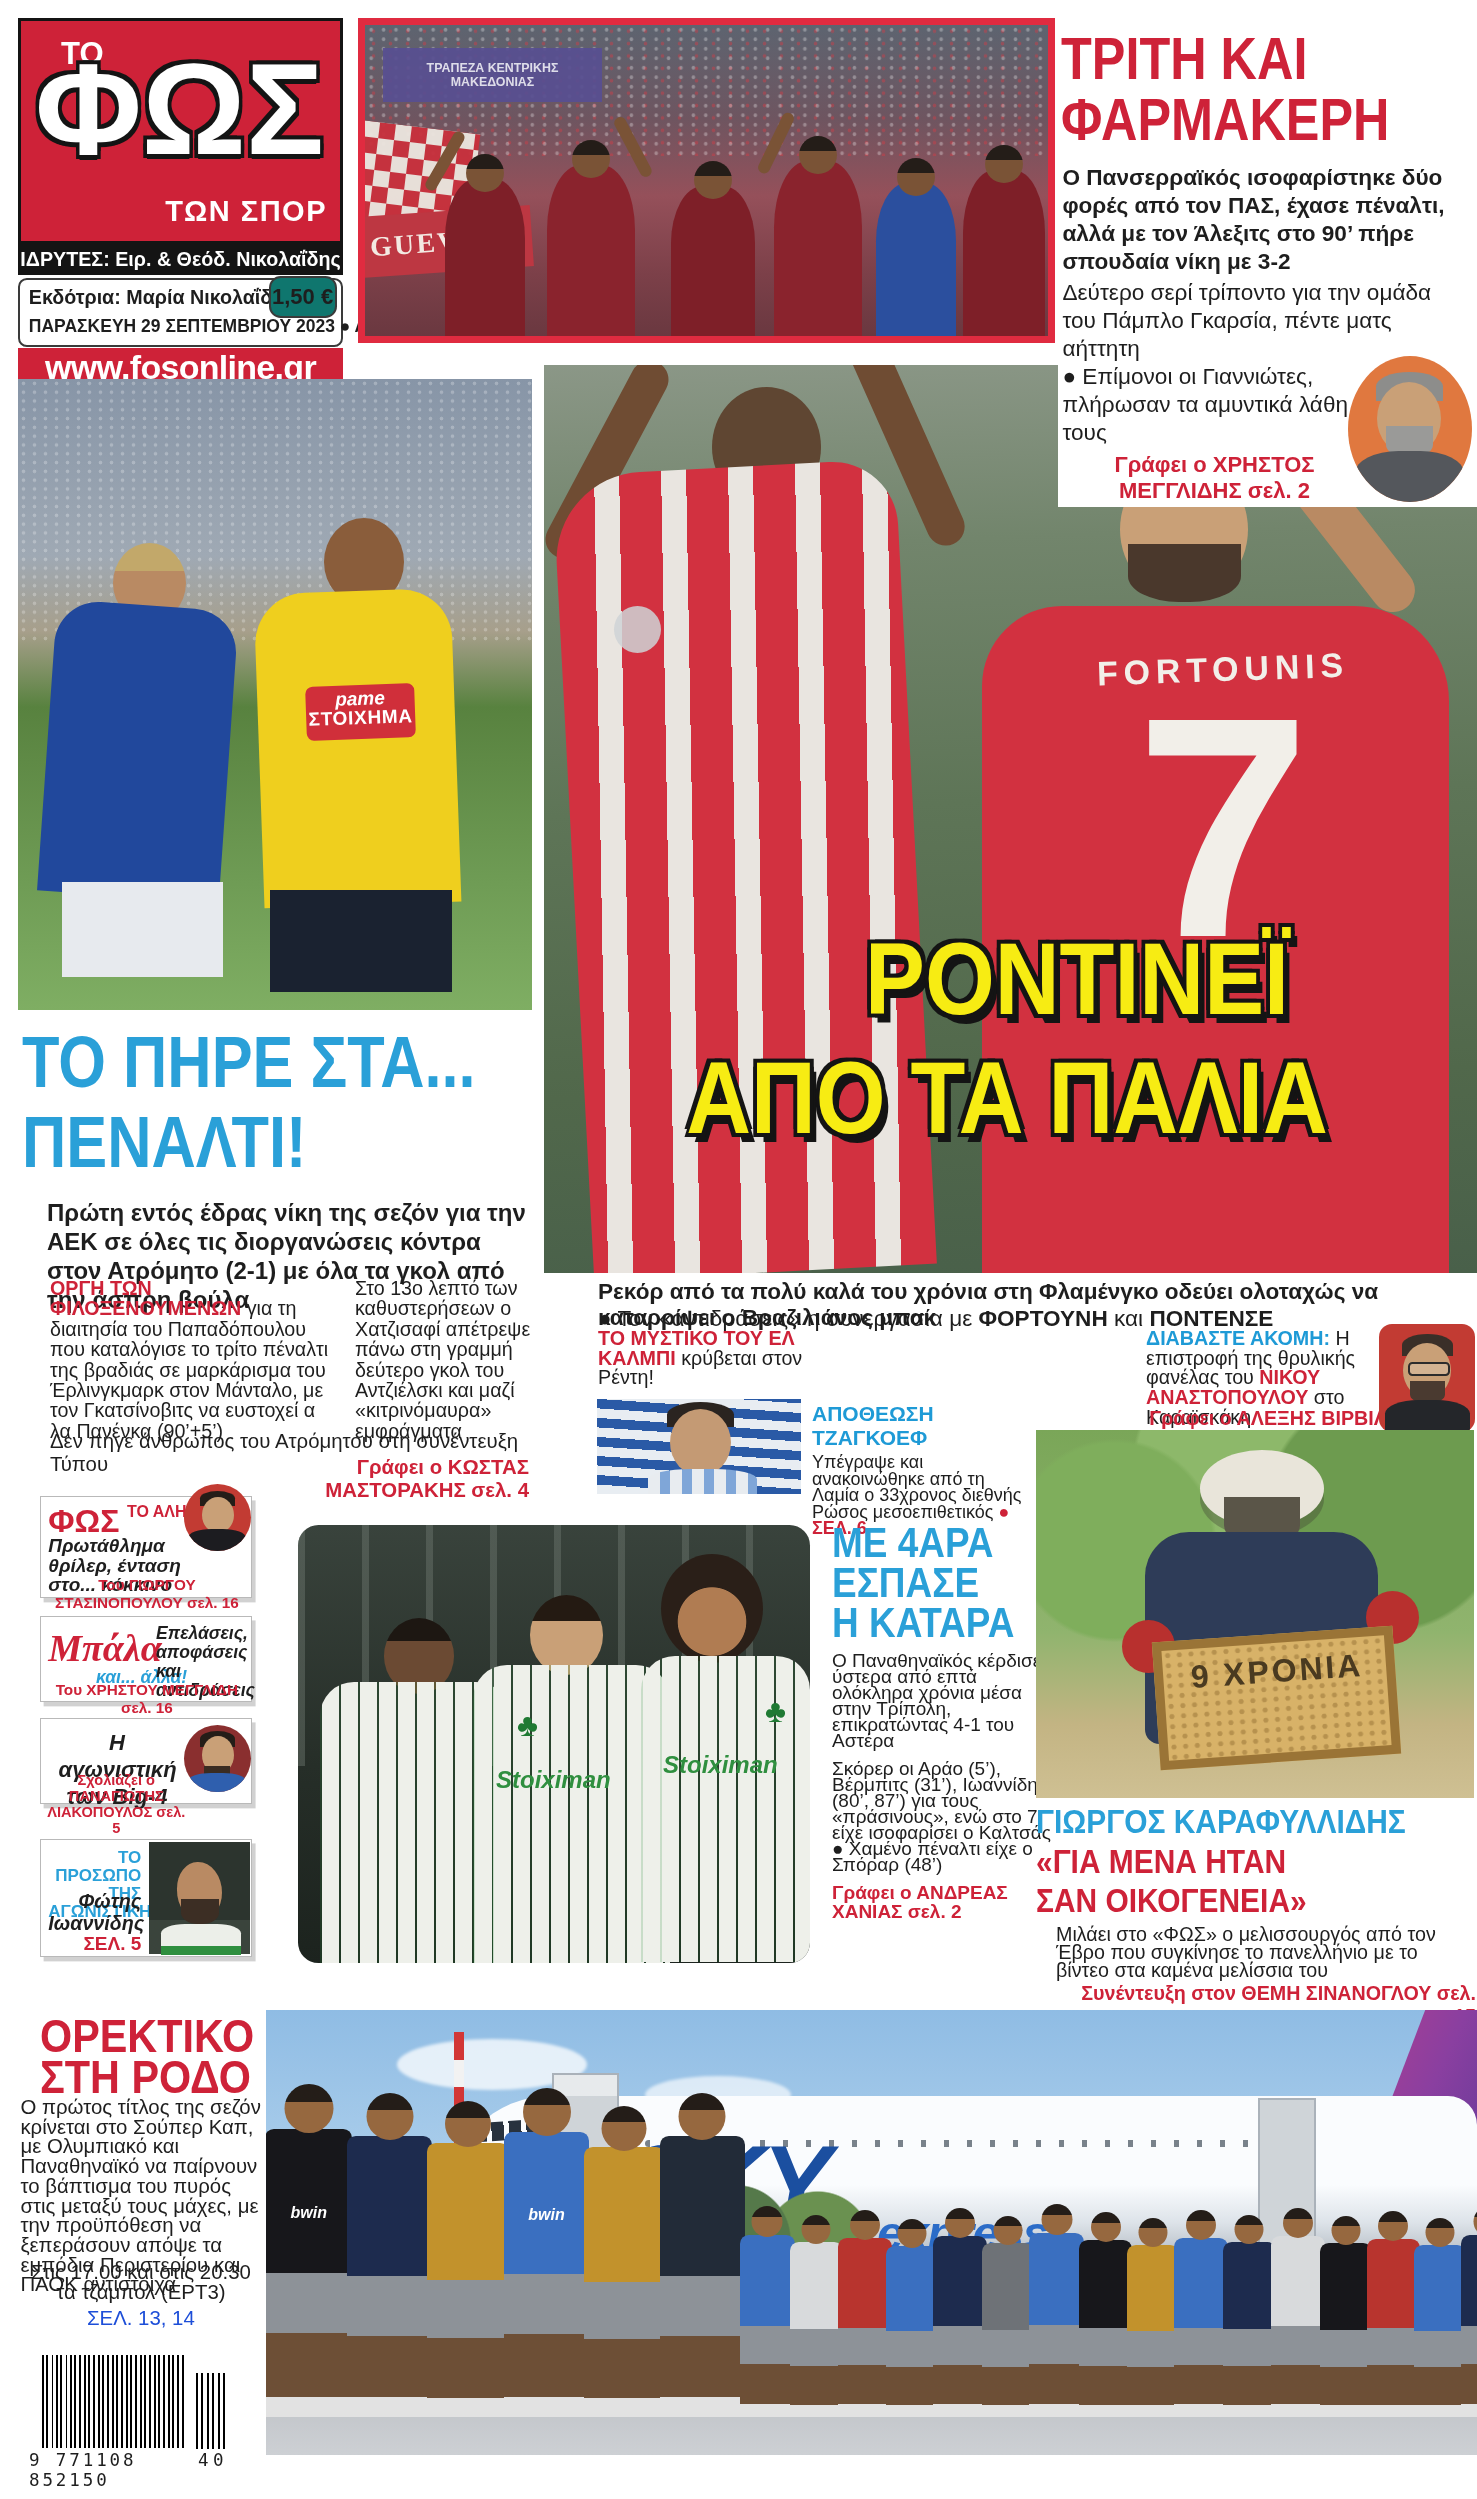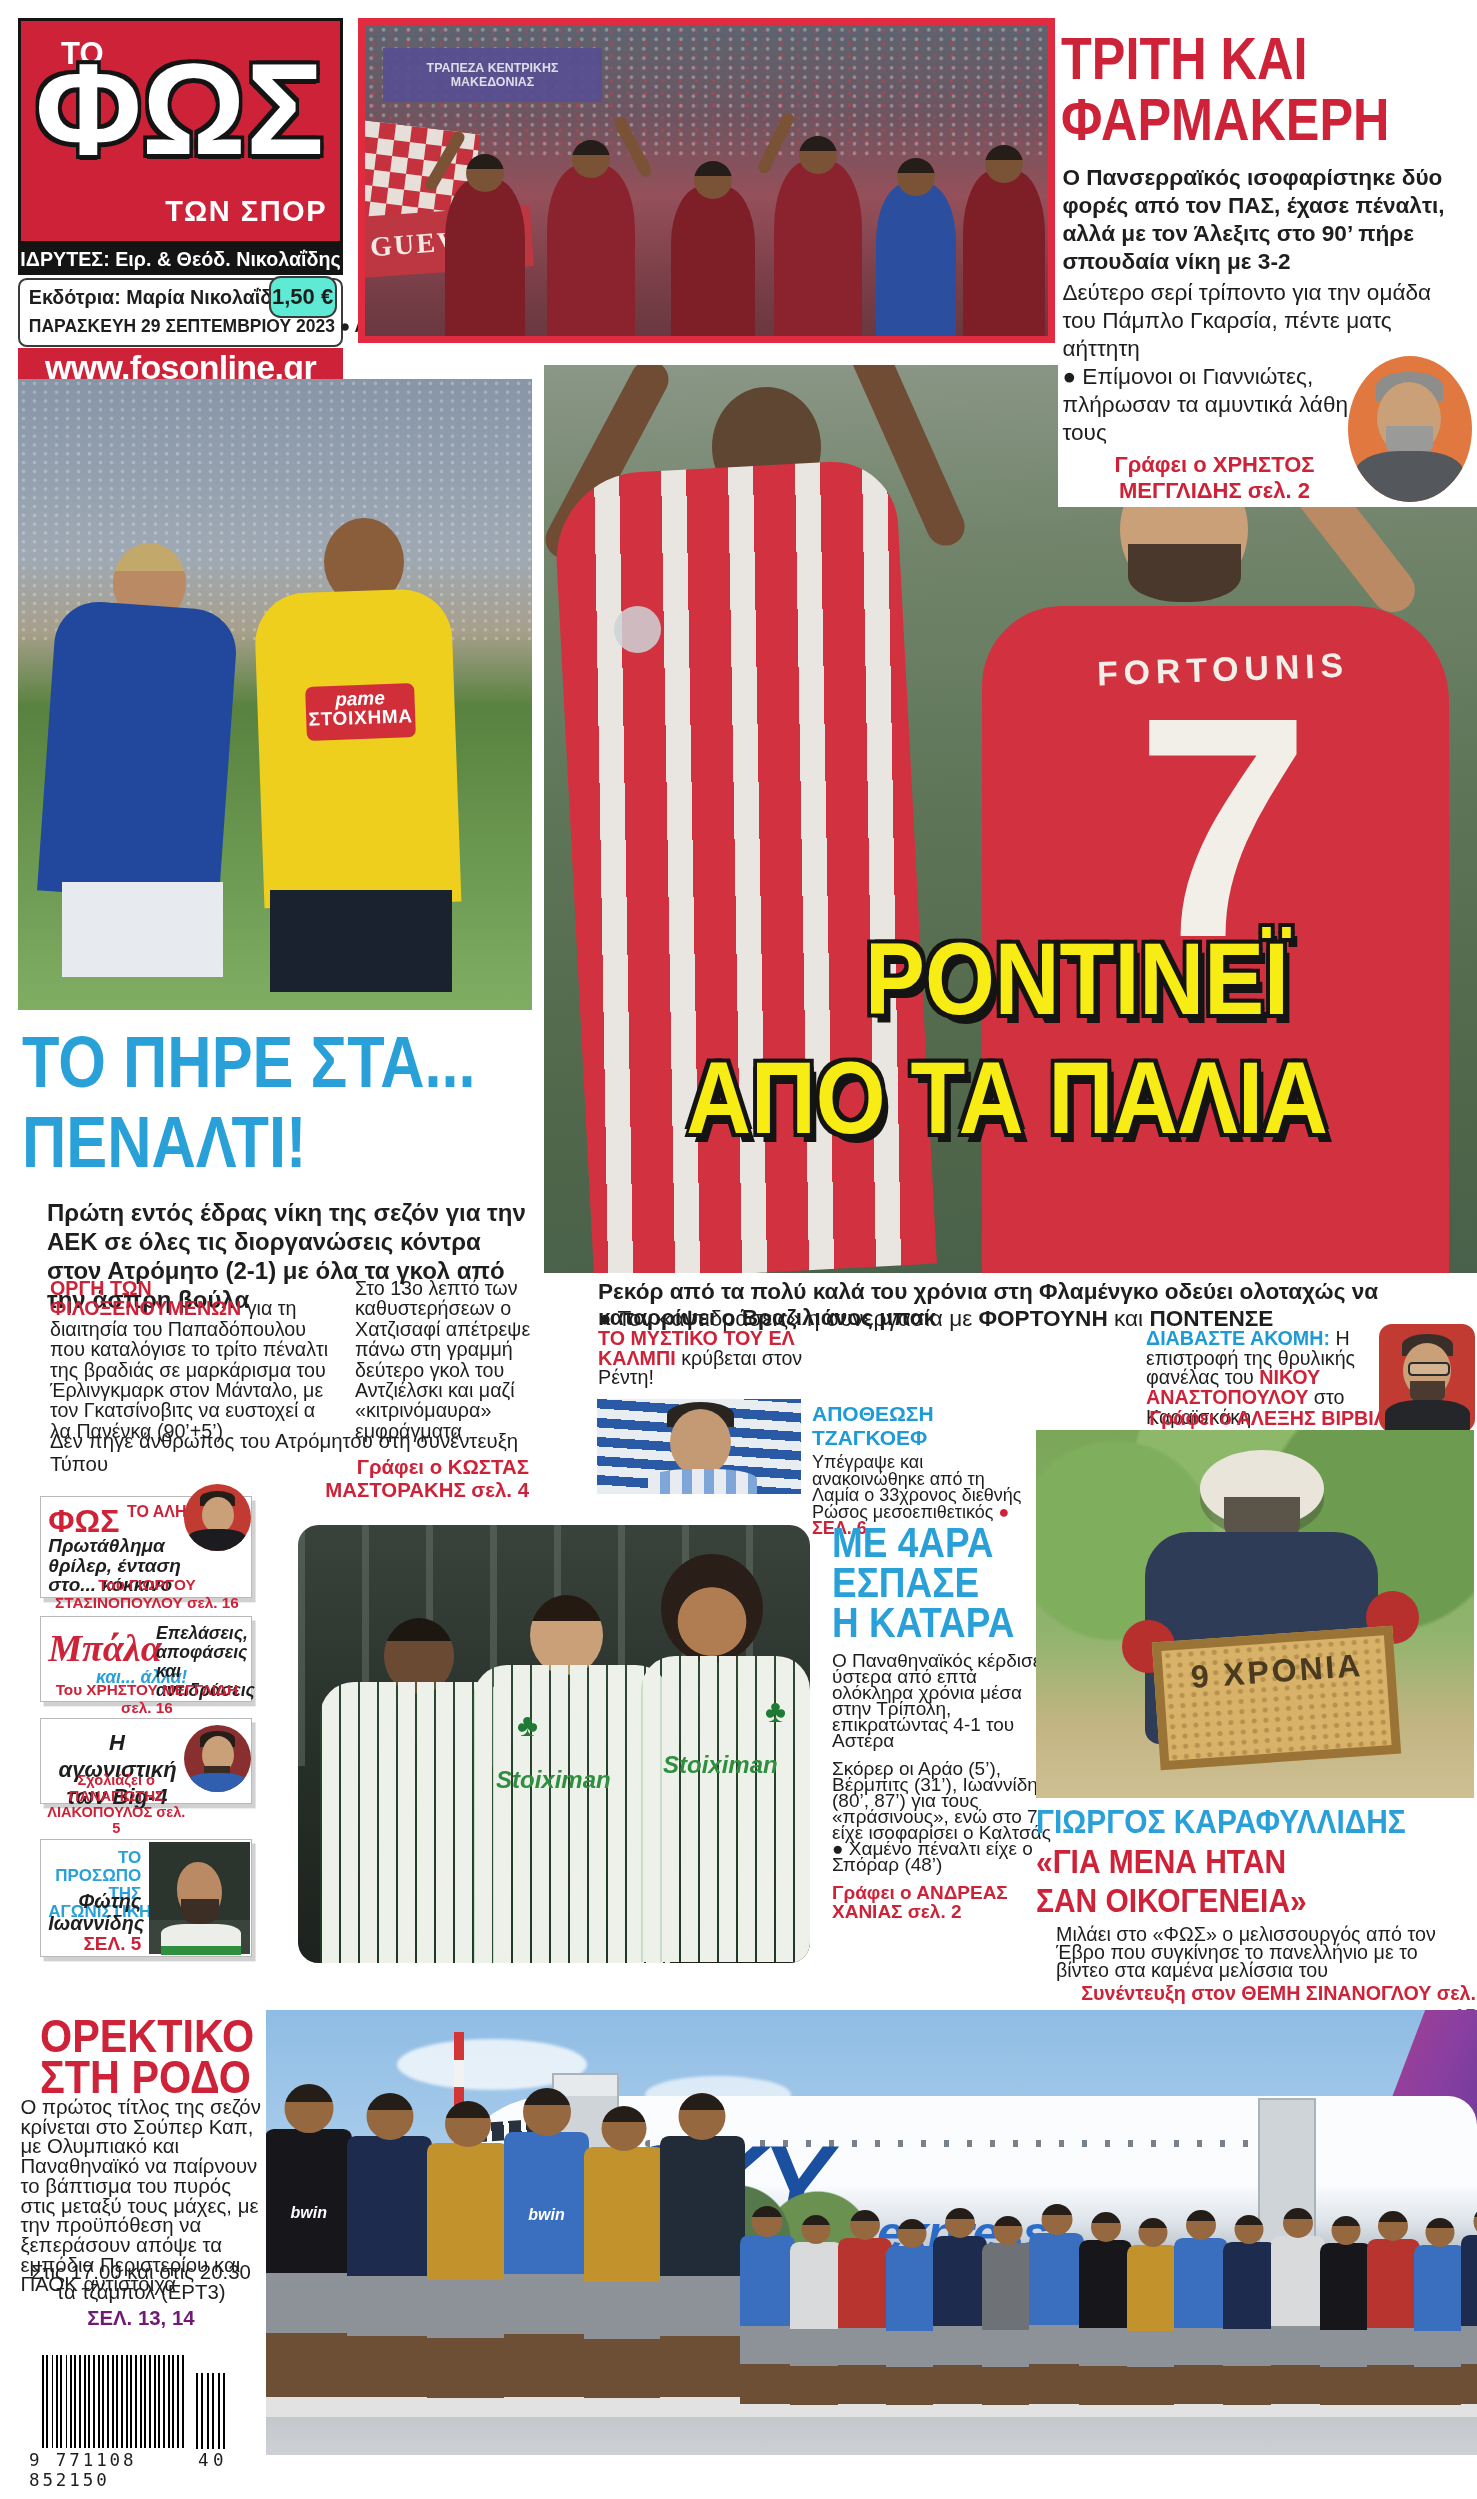--- a/index.html
+++ b/index.html
@@ -17,21 +17,21 @@
   #logo{left:0;top:0;width:325px;height:226px;background:#ce2238;border:3.6px solid #141414;box-sizing:border-box;}
   #logo-to{left:40px;top:14.6px;font-size:31px;font-weight:900;color:#fff;}
   #logo-fos{left:0;top:13px;width:317px;text-align:center;font-size:130px;font-weight:900;color:#fff;
             text-shadow:-3.6px -3.6px 0 #141414,3.6px -3.6px 0 #141414,-3.6px 3.6px 0 #141414,3.6px 3.6px 0 #141414,0 5.1px 0 #141414;}
   #logo-tonspor{right:13px;top:174px;font-size:29px;font-weight:900;color:#fff;letter-spacing:1.5px;}
   #founders{left:0;top:226px;width:325px;height:31px;background:#141414;color:#fff;font-size:19.7px;font-weight:bold;
             display:flex;align-items:center;justify-content:center;white-space:nowrap;}
   #pubbox{left:0;top:260px;width:325px;height:69px;border:2.2px solid #3a3a3a;border-radius:8.8px;box-sizing:border-box;background:#fff;}
   #publisher{left:8.8px;top:5.8px;font-size:19.7px;font-weight:bold;}
   #dateline{left:8.8px;top:36px;font-size:17.5px;font-weight:bold;white-space:nowrap;}
-  #pricebox{right:4.4px;top:-4.4px;width:64px;height:38px;border:2.2px solid #3a3a3a;border-radius:11.7px;background:#5eead4;
+  #pricebox{right:4.4px;top:-4.4px;width:64px;height:38px;border:2.2px solid #3a3a3a;border-radius:11.7px;background:#0f766e;
             display:flex;align-items:center;justify-content:center;font-size:22px;font-weight:bold;}
   #webbar{left:0;top:330px;width:325px;height:39px;background:#ce2238;color:#fff;display:flex;align-items:center;
           justify-content:center;font-size:34px;font-weight:bold;letter-spacing:-0.7px;}
 
   
   #top-photo{left:358px;top:18px;width:697px;height:325px;border:7.3px solid #e02b40;box-sizing:border-box;
      background:linear-gradient(180deg,#5d6470 0%,#6e5560 30%,#95505a 55%,#7c4049 80%,#6a3840 100%);}
   #tp-crowd{left:0;top:0;width:100%;height:131px;
      background-image:radial-gradient(circle 2.2px,rgba(255,255,255,.30) 0 1.5px,transparent 2.2px),
                       radial-gradient(circle 2.2px,rgba(210,60,70,.45) 0 1.5px,transparent 2.2px);
@@ -203,21 +203,21 @@
   #ka-q1{left:1036px;top:1842px;font-size:34px;font-weight:900;color:#ce2238;}
   #ka-q2{left:1036px;top:1881px;font-size:34px;font-weight:900;color:#ce2238;}
   #ka-body{left:1056px;top:1925px;width:420px;font-size:19.7px;line-height:18px;}
   #ka-byline{left:1056px;top:1982px;width:420px;font-size:19.7px;font-weight:bold;color:#ce2238;text-align:right;}
 
   
   #or-h1{left:40px;top:2008px;font-size:47px;font-weight:900;color:#ce2238;}
   #or-h2{left:40px;top:2049px;font-size:47px;font-weight:900;color:#ce2238;}
   #or-body{left:20.4px;top:2098px;width:241px;font-size:20.4px;line-height:19.7px;text-align:left;}
   #or-times{left:20.4px;top:2262px;width:241px;font-size:20.4px;line-height:20.4px;text-align:center;}
-  #or-page{left:20.4px;top:2307px;width:241px;font-size:20.4px;font-weight:700;color:#701a75;text-align:center;}
+  #or-page{left:20.4px;top:2307px;width:241px;font-size:20.4px;font-weight:400;color:#1d4ed8;text-align:center;}
 
   
   #bc-bars{left:42px;top:2355px;width:143px;height:93px;
      background:repeating-linear-gradient(90deg,#000 0 2.2px,#fff 2.2px 4.4px,#000 4.4px 5.8px,#fff 5.8px 9.5px,#000 9.5px 11px,#fff 11px 14px);}
   #bc-supp{left:196px;top:2373px;width:32px;height:76px;
      background:repeating-linear-gradient(90deg,#000 0 2.2px,#fff 2.2px 5.1px,#000 5.1px 7.3px,#fff 7.3px 11px);}
   #bc-digits{left:29px;top:2450px;width:161px;font-size:17.5px;font-family:"DejaVu Sans Mono",monospace;letter-spacing:2.9px;}
   #bc-supp-digit{left:198px;top:2450px;width:36px;font-size:17.5px;font-family:"DejaVu Sans Mono",monospace;letter-spacing:4.4px;}
 
   

